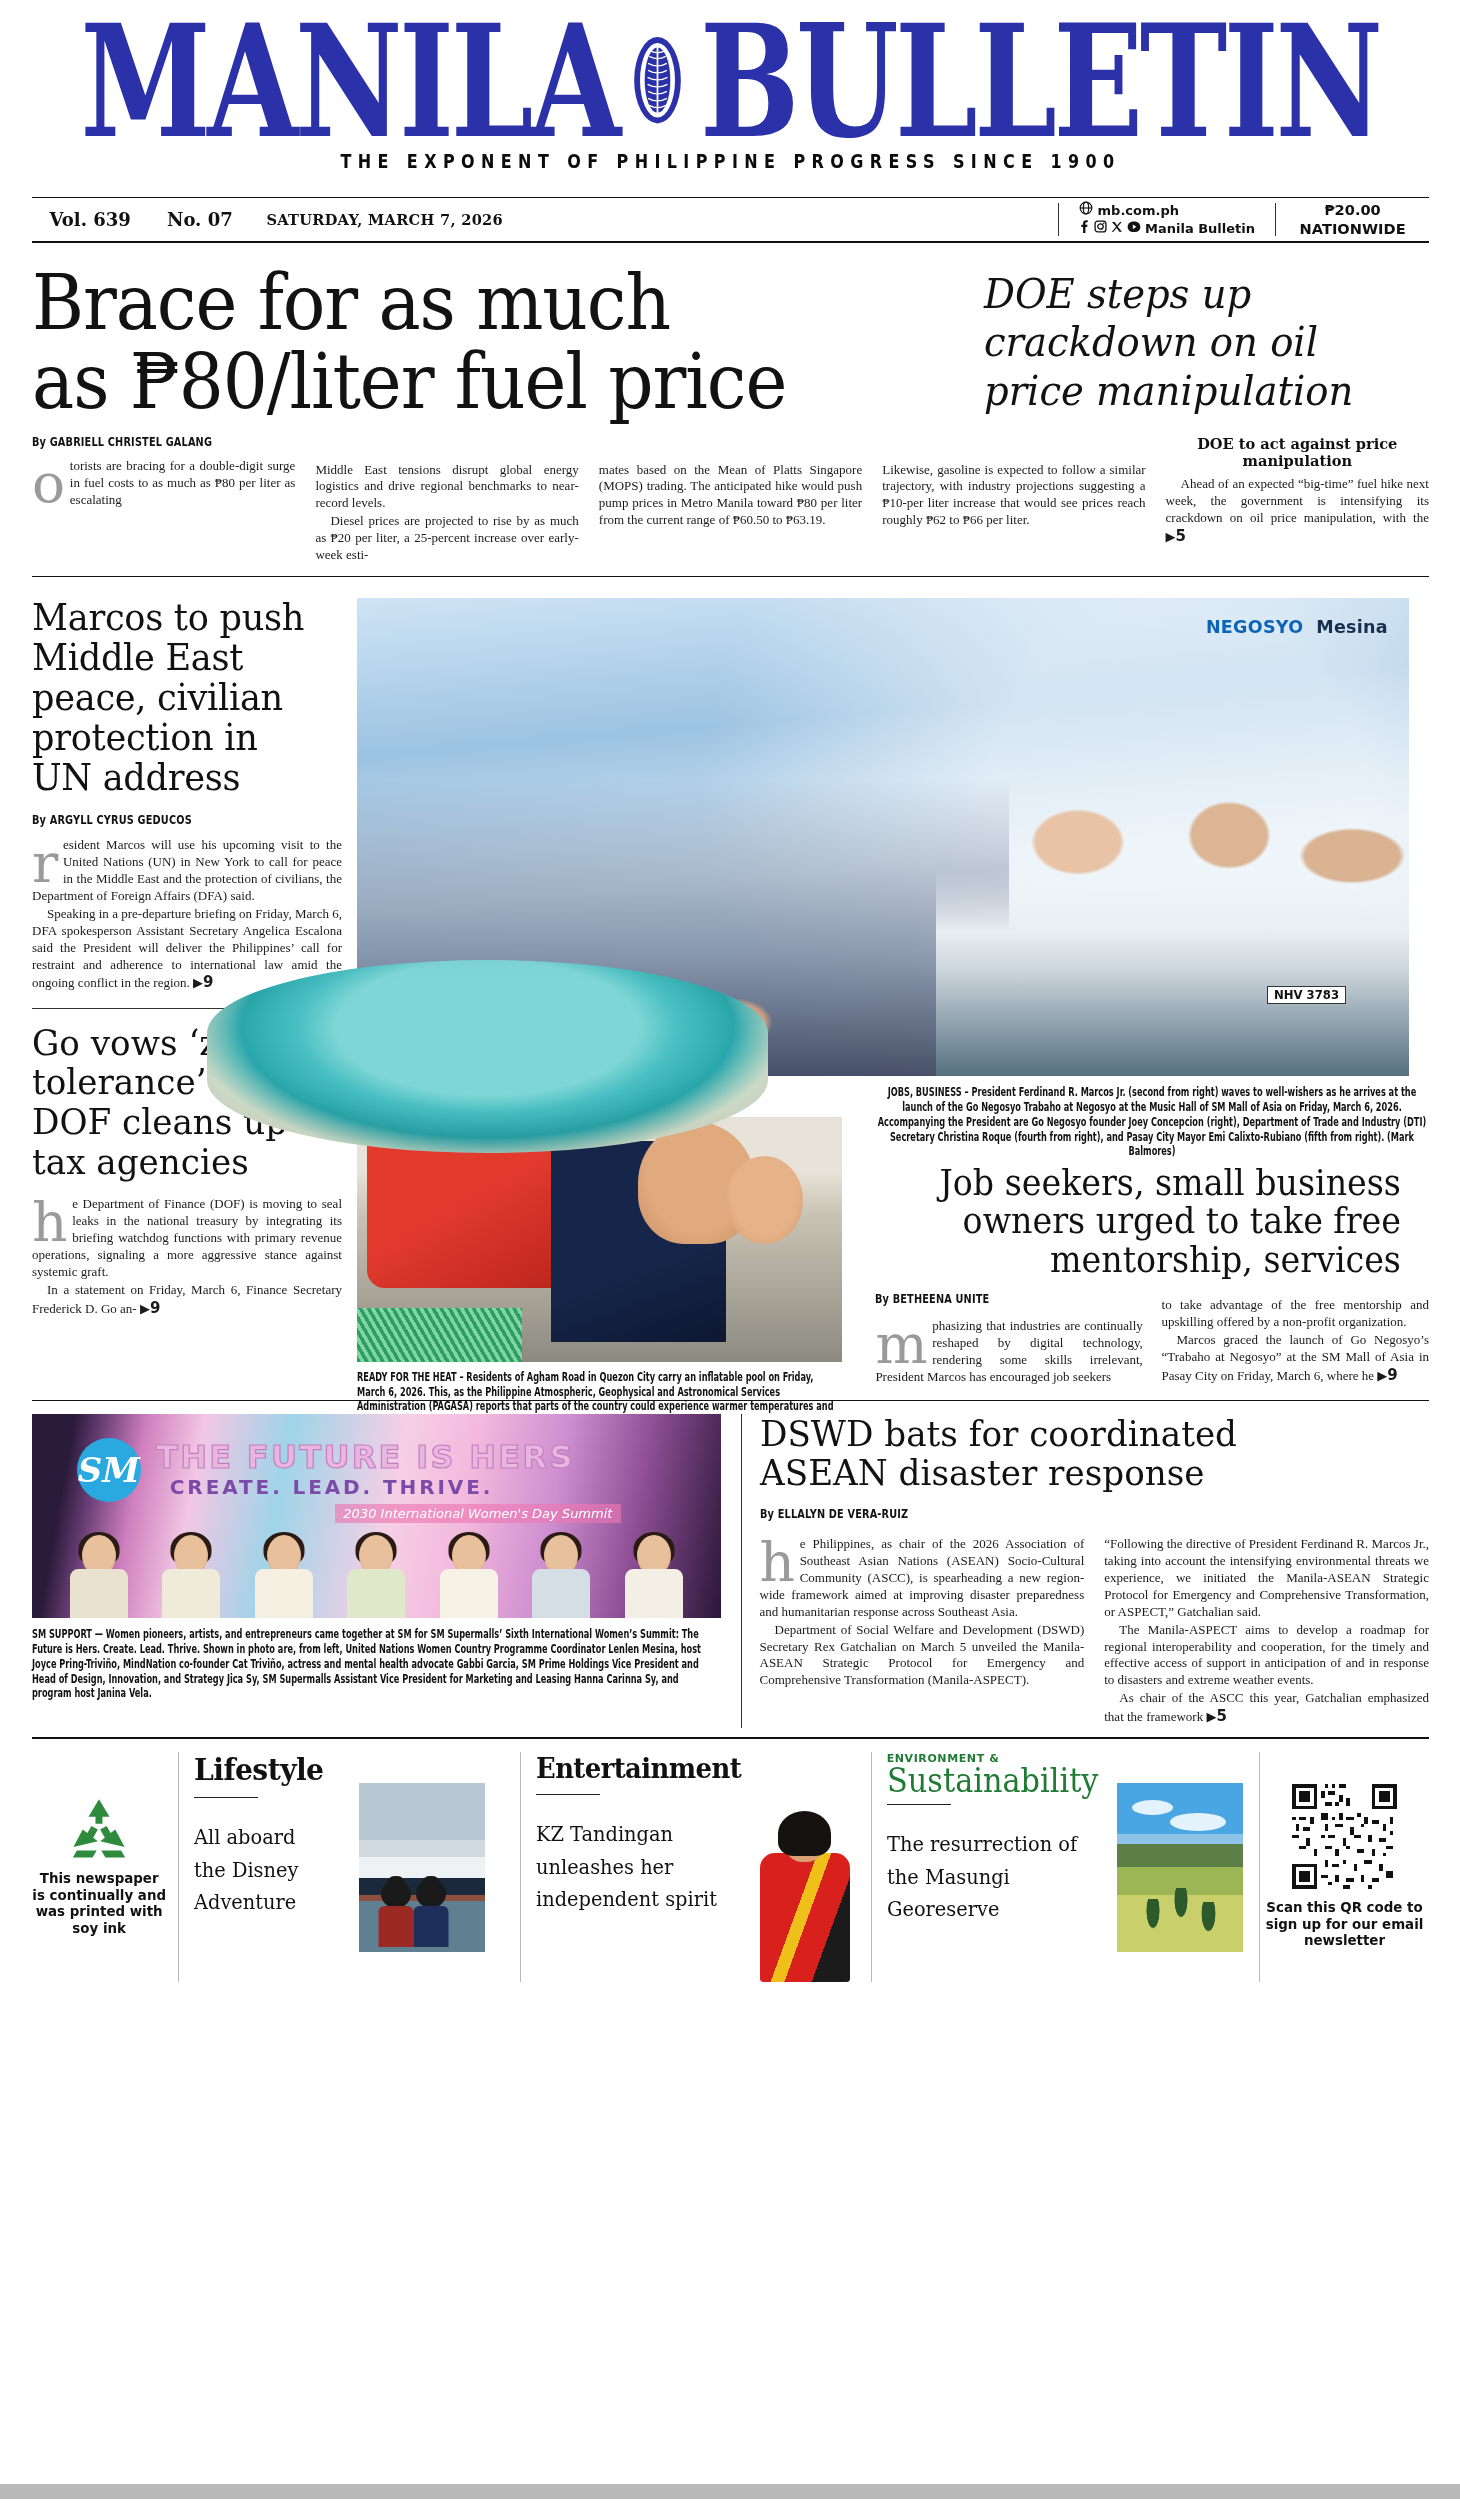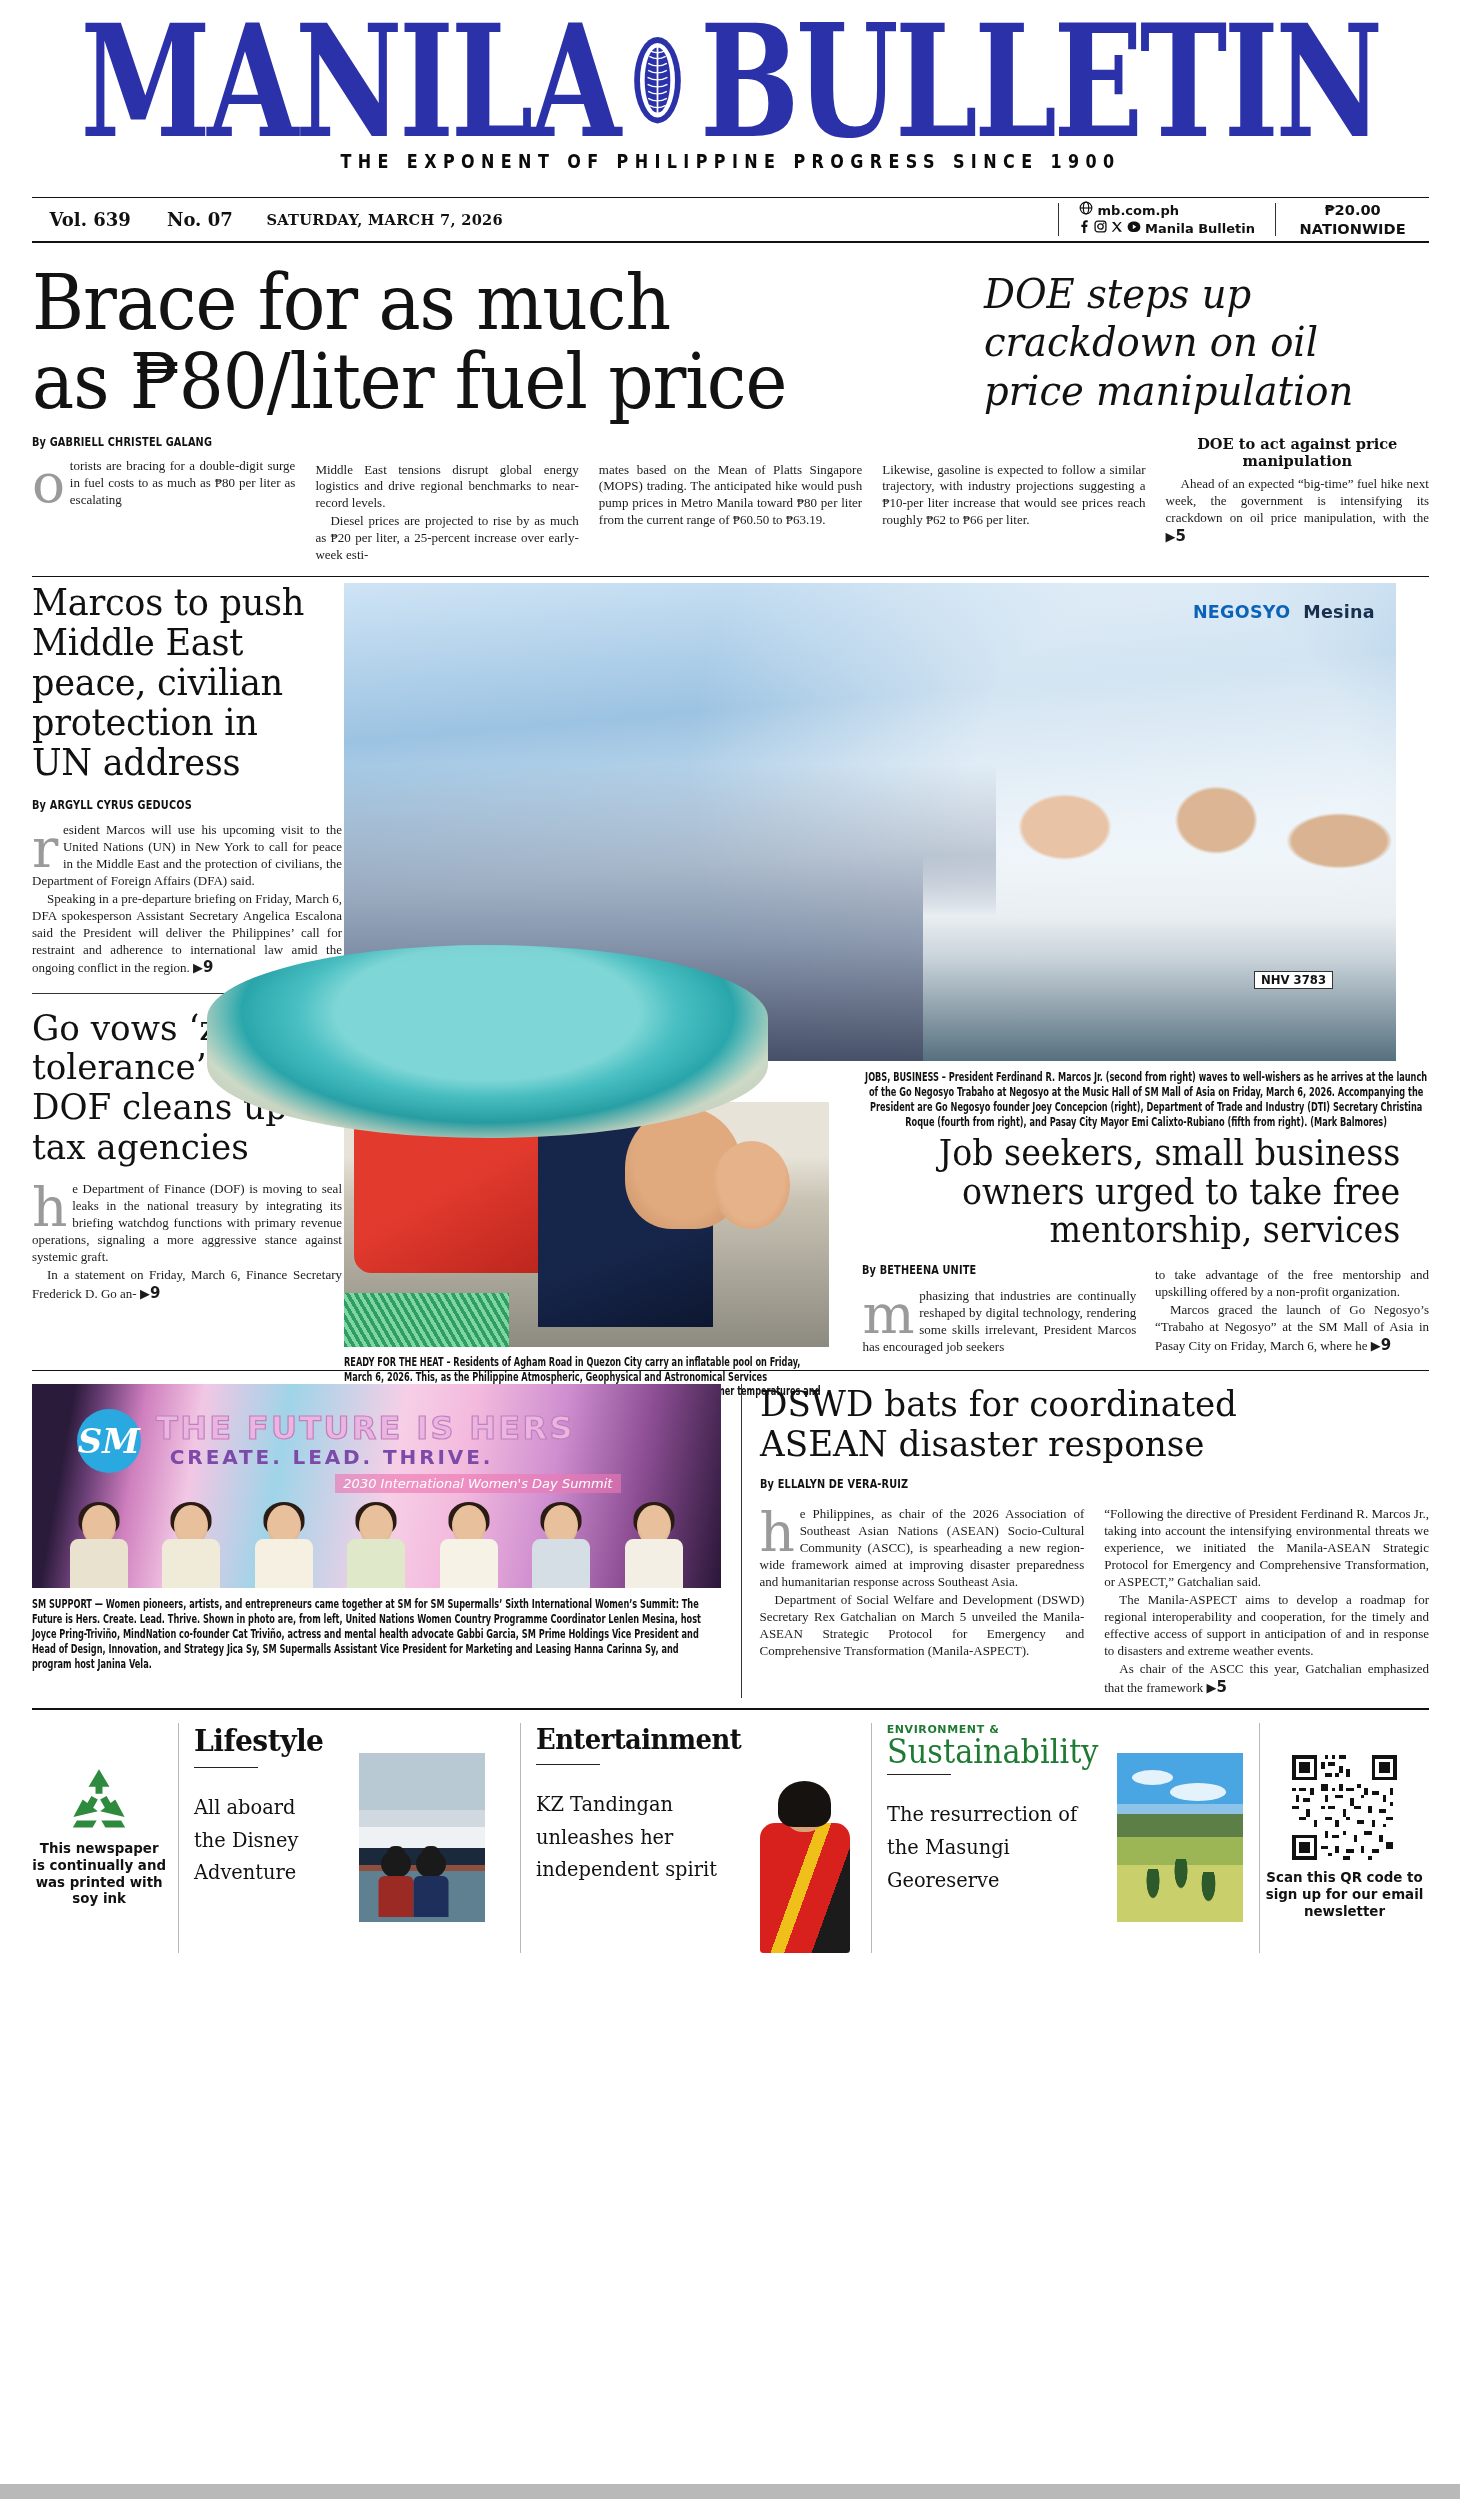--- a/index.html
+++ b/index.html
@@ -147,21 +147,21 @@
     font-family: "DejaVu Serif", serif;
     color: #9a9a9a; font-weight: 400;
   }
   .jump { font-family: "DejaVu Sans", sans-serif; font-weight: 700; font-size: 15px; }
   .jump .tri { font-size: 13px; }
 
   hr.rule { border: 0; border-top: 1.8px solid #111; margin: 10.5px 0 0 0; }
   hr.thin { border: 0; border-top: 0.9px solid #333; margin: 8.2px 0; }
 
   
-  .blockB { display: flex; gap: 2px; margin-top: 6px; position: relative; }
+  .blockB { display: flex; gap: 15px; margin-top: 21px; position: relative; }
   .colA { flex: 0 0 310px; position: relative; }
   .colB { flex: 1 1 auto; position: relative; }
 
   .headline-lg {
     font-family: "DejaVu Serif", serif; font-weight: 400;
     font-size: 37px; line-height: 1.08; letter-spacing: -0.3px;
     transform: scaleX(0.95); transform-origin: left top;
   }
   .headline-md {
     font-family: "DejaVu Serif", serif; font-weight: 400;

